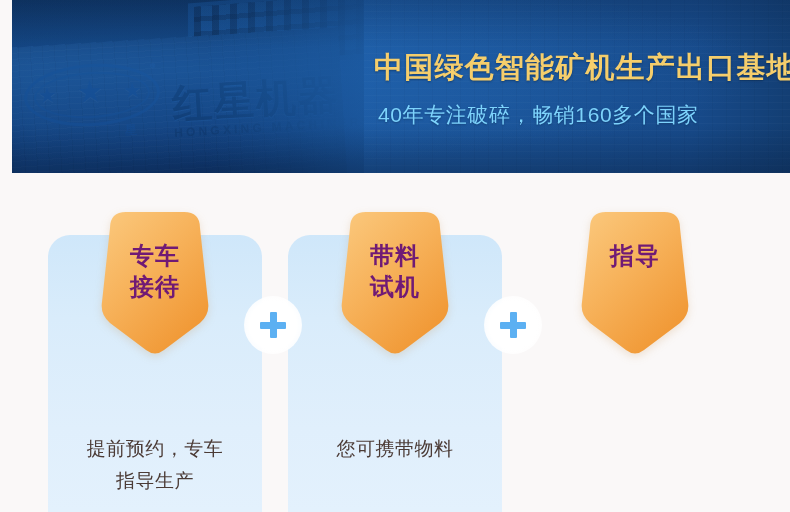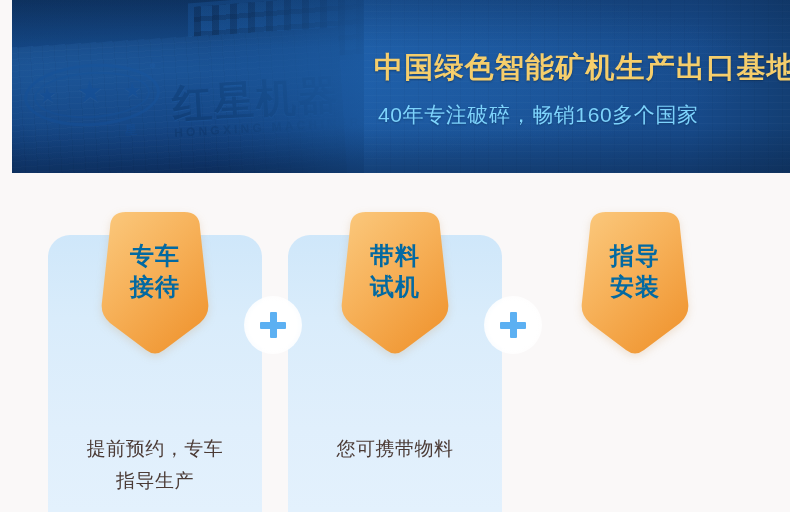--- a/index.html
+++ b/index.html
@@ -261,21 +261,21 @@
     filter: drop-shadow(0 3px 4px rgba(190,120,40,.18));
   }
   .shield-label {
     position: absolute;
     left: 0; top: 30px;
     width: 118px;
     text-align: center;
     font-size: 24px;
     line-height: 31px;
     font-weight: bold;
-    color: #0369a1;
+    color: #701a75;
     letter-spacing: 1px;
   }
   .shield-label .l2 { display: block; }
 
   
   .plus {
     position: absolute;
     top: 123px;
     width: 58px;
     height: 58px;
@@ -406,18 +406,17 @@
           <linearGradient id="sg3" x1="0" y1="0" x2="0.75" y2="1">
             <stop offset="0%" stop-color="#fbc97e"></stop>
             <stop offset="45%" stop-color="#f7b35c"></stop>
             <stop offset="100%" stop-color="#f09632"></stop>
           </linearGradient>
         </defs>
         <path d="M14 18 Q14 2 30 2 L88 2 Q104 2 104 18 L112 92 Q114 104 104 113 L68 140 Q59 147 50 140 L14 113 Q4 104 6 92 Z" fill="url(#sg3)"></path>
       </svg>
       <div class="shield-label">
         <span>指导</span>
-        <span class="l2">安装</span>
       </div>
     </div>
 
   </div>
 </div>
 
 </body></html>

